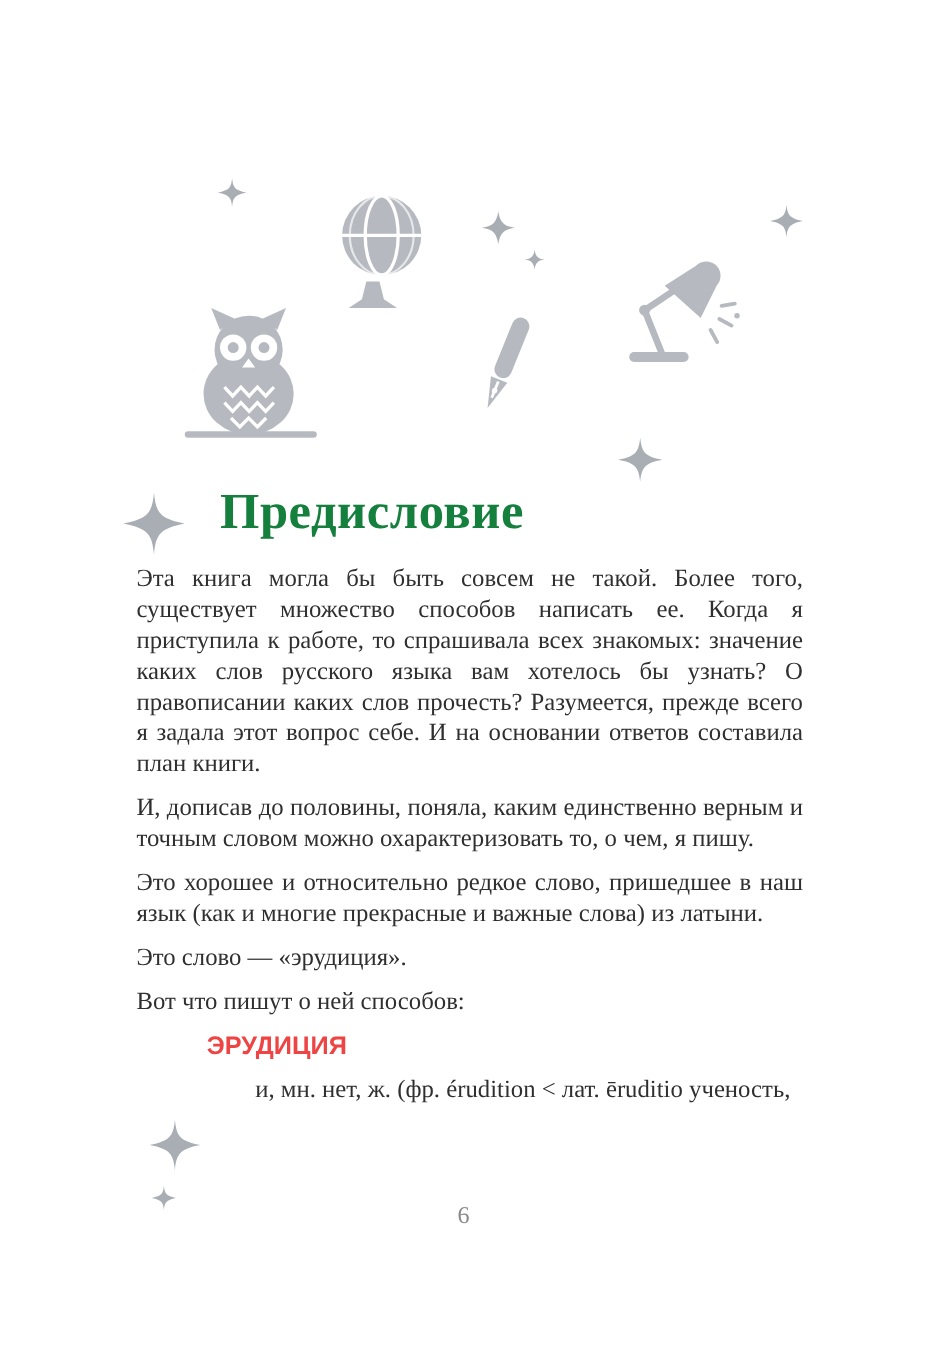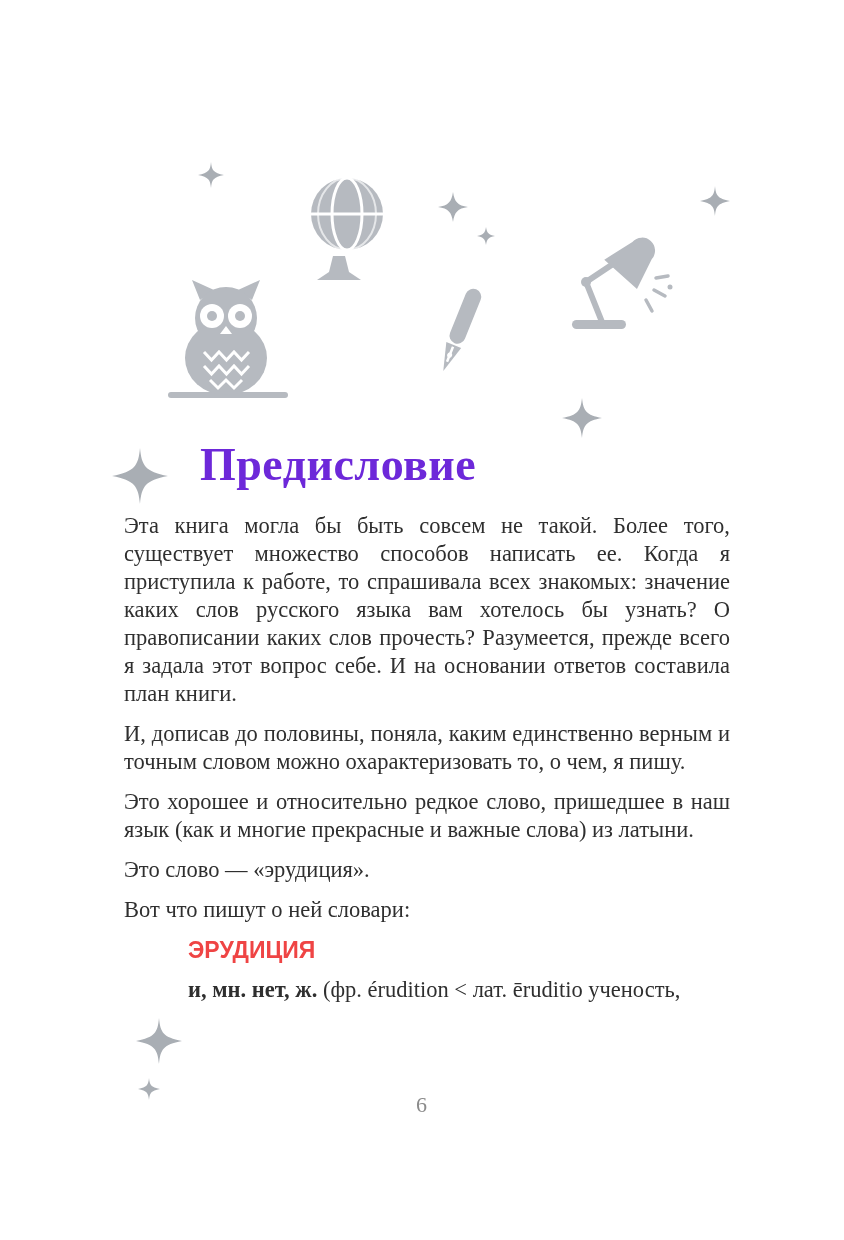--- a/index.html
+++ b/index.html
@@ -13,41 +13,41 @@
     overflow:hidden;
   }
   .deco { position:absolute; line-height:0; }
   .title {
     position:absolute;
     top:438px; left:200px;
     margin:0;
     font-size:46px;
     font-weight:700;
     letter-spacing:0.5px;
-    color:#6d28d9;
+    color:#15803d;
   }
   .body-text {
     position:absolute;
     top:512px; left:124px;
     width:606px;
     font-size:22.5px;
     line-height:28px;
     text-align:justify;
   }
   .body-text p { margin:0 0 12px 0; }
   .dict { margin:10px 0 0 64px; text-align:left; }
   .dict-head {
     font-family:"Liberation Sans", sans-serif;
     font-weight:700;
     font-size:23px;
     color:#ef4444;
     margin:0 0 12px 0;
   }
   .dict-entry { margin:0; font-size:22.5px; }
-  .dict-entry .lead { font-weight:700; }
+  .dict-entry .lead { font-weight:400;margin-left:44px; }
   .page-number {
     position:absolute;
     top:1092px; left:0; right:0;
     text-align:center;
     font-size:22px;
     color:#8b8b8b;
     letter-spacing:1px;
   }
 </style>
 </head>
@@ -164,21 +164,21 @@
       </svg>
   </div>
 
   <h1 class="title">Предисловие</h1>
 
   <div class="body-text">
     <p>Эта книга могла бы быть совсем не такой. Более того, существует множество способов написать ее. Когда я приступила к работе, то спрашивала всех знакомых: значение каких слов русского языка вам хотелось бы узнать? О правописании каких слов прочесть? Разумеется, прежде всего я задала этот вопрос себе. И на основании ответов составила план книги.</p>
     <p>И, дописав до половины, поняла, каким единственно верным и точным словом можно охарактеризовать то, о чем, я пишу.</p>
     <p>Это хорошее и относительно редкое слово, пришедшее в наш язык (как и многие прекрасные и важные слова) из латыни.</p>
     <p>Это слово — «эрудиция».</p>
-    <p>Вот что пишут о ней словари:</p>
+    <p>Вот что пишут о ней способов:</p>
 
     <div class="dict">
       <div class="dict-head">ЭРУДИЦИЯ</div>
       <p class="dict-entry"><span class="lead">и, мн. нет, ж. </span><span>(фр. érudition &lt; лат. ēruditio ученость,</span></p>
     </div>
   </div>
 
   <div class="page-number">6</div>
 
 </div>

